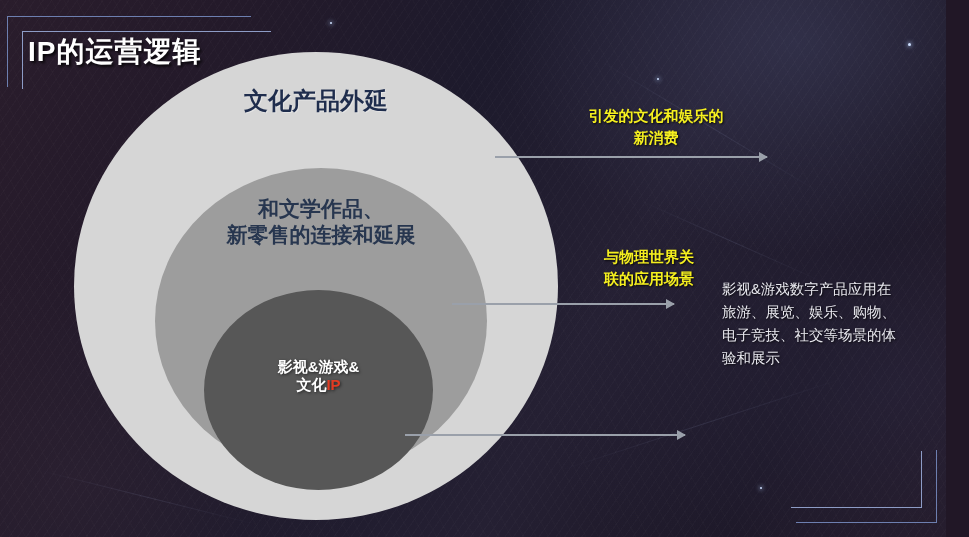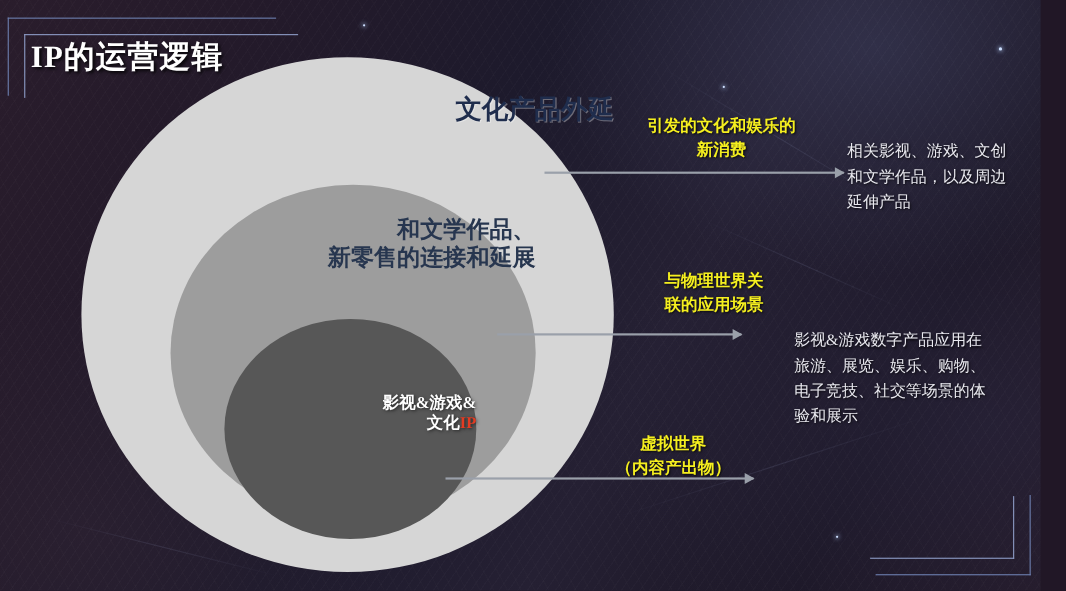--- a/index.html
+++ b/index.html
@@ -8,21 +8,20 @@
     background:#211726;
     font-family:"Liberation Sans","DejaVu Sans",sans-serif;
   }
   #slide{
     position:relative;width:946px;height:537px;overflow:hidden;
     background:
       radial-gradient(ellipse 420px 300px at 84% 8%, rgba(60,62,92,.55), rgba(0,0,0,0) 70%),
       radial-gradient(ellipse 500px 360px at 95% 72%, rgba(44,40,66,.5), rgba(0,0,0,0) 72%),
       radial-gradient(ellipse 380px 300px at 8% 90%, rgba(48,36,52,.55), rgba(0,0,0,0) 75%),
       linear-gradient(118deg,#2a1d2c 0%,#241a2a 18%,#1d1a2c 42%,#252033 62%,#1c1726 82%,#241a28 100%);
-    font-family: Liberation Serif, serif;
   }
   
   #slide::before{
     content:"";position:absolute;inset:0;
     background:
       repeating-linear-gradient(125deg, rgba(255,255,255,.018) 0 1px, rgba(0,0,0,0) 1px 7px),
       repeating-linear-gradient(62deg, rgba(255,255,255,.012) 0 1px, rgba(0,0,0,0) 1px 11px);
     pointer-events:none;
   }
   .streak{position:absolute;background:linear-gradient(90deg,rgba(0,0,0,0),rgba(150,160,200,.14),rgba(0,0,0,0));height:1px;transform-origin:left center;pointer-events:none;}
@@ -47,21 +46,21 @@
     white-space:nowrap;z-index:6;
   }
 
   
   .ellipse{position:absolute;border-radius:50%;}
   #ring-outer{left:74px;top:52px;width:484px;height:468px;background:#d6d6d6;}
   #ring-mid{left:155px;top:168px;width:332px;height:306px;background:#9d9d9d;}
   #ring-inner{left:204px;top:290px;width:229px;height:200px;background:#575757;}
 
   .ring-label{
-    position:absolute;text-align:right;font-weight:bold;line-height:1.22;
+    position:absolute;text-align:center;font-weight:bold;line-height:1.22;
     white-space:pre-line;
   }
   #label-outer{left:74px;top:86px;width:484px;font-size:24px;color:#1f2d4d;
     text-shadow:1px 1px 0 rgba(255,255,255,.35);}
   #label-mid{left:155px;top:196px;width:332px;font-size:21px;color:#27364f;}
   #label-inner{left:204px;top:358px;width:229px;font-size:15px;color:#ffffff;
     text-shadow:1px 1px 3px rgba(0,0,0,.6);}
   #label-inner .accent{color:#e23b22;}
 
   
@@ -84,21 +83,21 @@
   #callout-1{left:531px;top:105px;width:250px;text-align:center;}
   #callout-2{left:604px;top:246px;width:150px;}
   #callout-3{left:536px;top:394px;width:152px;text-align:center;}
 
   
   .descr{
     position:absolute;color:#e9e9ef;font-size:14.5px;line-height:1.58;
     white-space:pre-line;text-shadow:1px 1px 2px rgba(0,0,0,.75);
   }
   #descr-1{left:770px;top:127px;width:186px;}
-  #descr-2{left:722px;top:278px;width:218px;margin-top:21px;}
+  #descr-2{left:722px;top:278px;width:218px;}
   #descr-3{left:697px;top:398px;width:242px;}
 </style>
 </head>
 <body>
 
 <div id="slide">
 
   <div class="streak" style="left:600px;top:60px;width:260px;transform:rotate(31deg);"></div>
   <div class="streak" style="left:640px;top:200px;width:200px;transform:rotate(24deg);"></div>
   <div class="streak" style="left:560px;top:470px;width:300px;transform:rotate(-18deg);"></div>
@@ -126,24 +125,19 @@
 文化</span><span class="accent">IP</span></div>
 
   <div id="leader-1" class="leader"></div>
   <div id="leader-2" class="leader"></div>
   <div id="leader-3" class="leader"></div>
 
   <div id="callout-1" class="callout">引发的文化和娱乐的
 新消费</div>
   <div id="callout-2" class="callout">与物理世界关
 联的应用场景</div>
-  <div id="callout-3" class="callout">虚拟世界
-（内容产出物）</div>
 
-  <div id="descr-1" class="descr">相关影视、游戏、文创
-和文学作品，以及周边
-延伸产品</div>
   <div id="descr-2" class="descr">影视&amp;游戏数字产品应用在
 旅游、展览、娱乐、购物、
 电子竞技、社交等场景的体
 验和展示</div>
 
 </div>
 
 </body></html>

